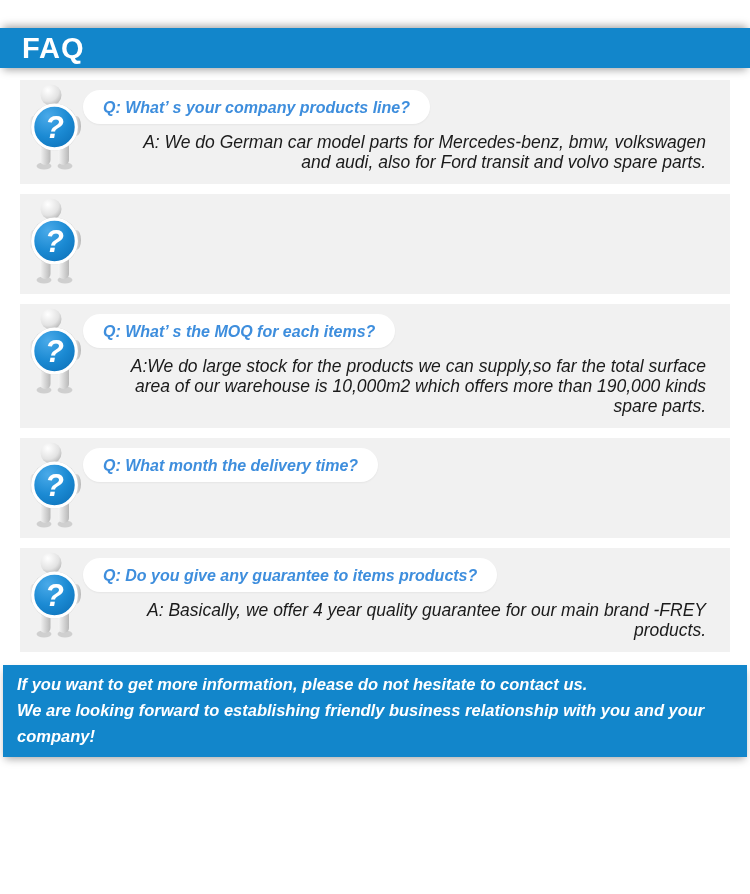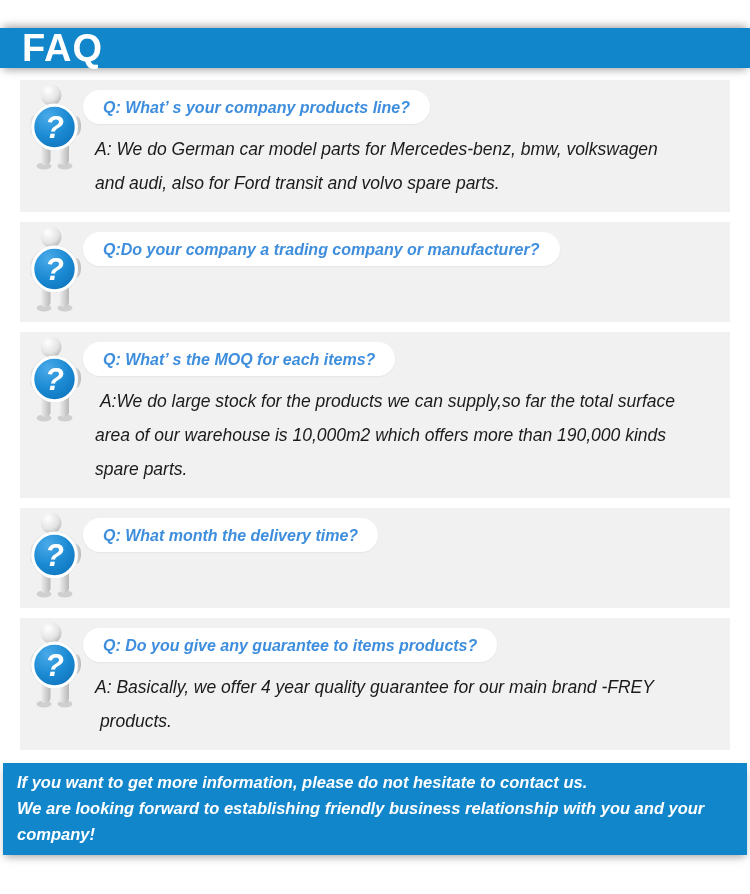--- a/index.html
+++ b/index.html
@@ -17,21 +17,21 @@
     margin-top: 28px;
     height: 40px;
     width: 750px;
     background: #1286cb;
     box-shadow: 0 -5px 8px -3px rgba(0,0,0,0.35), 0 5px 8px -3px rgba(0,0,0,0.35);
     display: flex;
     align-items: center;
   }
   .header-title {
     color: #ffffff;
-    font-size: 38px;
+    font-size: 29px;
     font-weight: bold;
     letter-spacing: 1px;
     margin-left: 22px;
     line-height: 40px;
   }
 
   
   .faq-main { margin: 12px 20px 0 20px; font-style: italic; }
   .faq-block {
     position: relative;
@@ -59,22 +59,23 @@
     color: #3e8edd;
     font-size: 16px;
     font-weight: bold;
     line-height: 19px;
     white-space: pre-wrap;
   }
   .a-text {
     margin-top: 8px;
     color: #1b1b1b;
     font-size: 17.5px;
-    line-height: 34px;
+    line-height: 20px;
     white-space: pre-wrap;
+    text-align: right;
   }
 
   
   .footer-bar {
     margin: 13px 3px 0 3px;
     background: #1286cb;
     box-shadow: 0 4px 8px -2px rgba(0,0,0,0.35);
     padding: 6px 14px 8px 14px;
     font-style: italic;
   }
@@ -135,23 +136,20 @@
       <span class="q-text">Q: What’ s your company products line?</span>
     </div>
     <div class="a-text">A: We do German car model parts for Mercedes-benz, bmw, volkswagen
 and audi, also for Ford transit and volvo spare parts.</div>
   </div>
 
   <div class="faq-block">
     <svg class="mascot-svg">
         <use href="#mascot"></use>
       </svg>
-    <div class="q-bubble">
-      <span class="q-text">Q:Do your company a trading company or manufacturer?</span>
-    </div>
   </div>
 
   <div class="faq-block">
     <svg class="mascot-svg">
         <use href="#mascot"></use>
       </svg>
     <div class="q-bubble">
       <span class="q-text">Q: What’ s the MOQ for each items?</span>
     </div>
     <div class="a-text"> A:We do large stock for the products we can supply,so far the total surface

